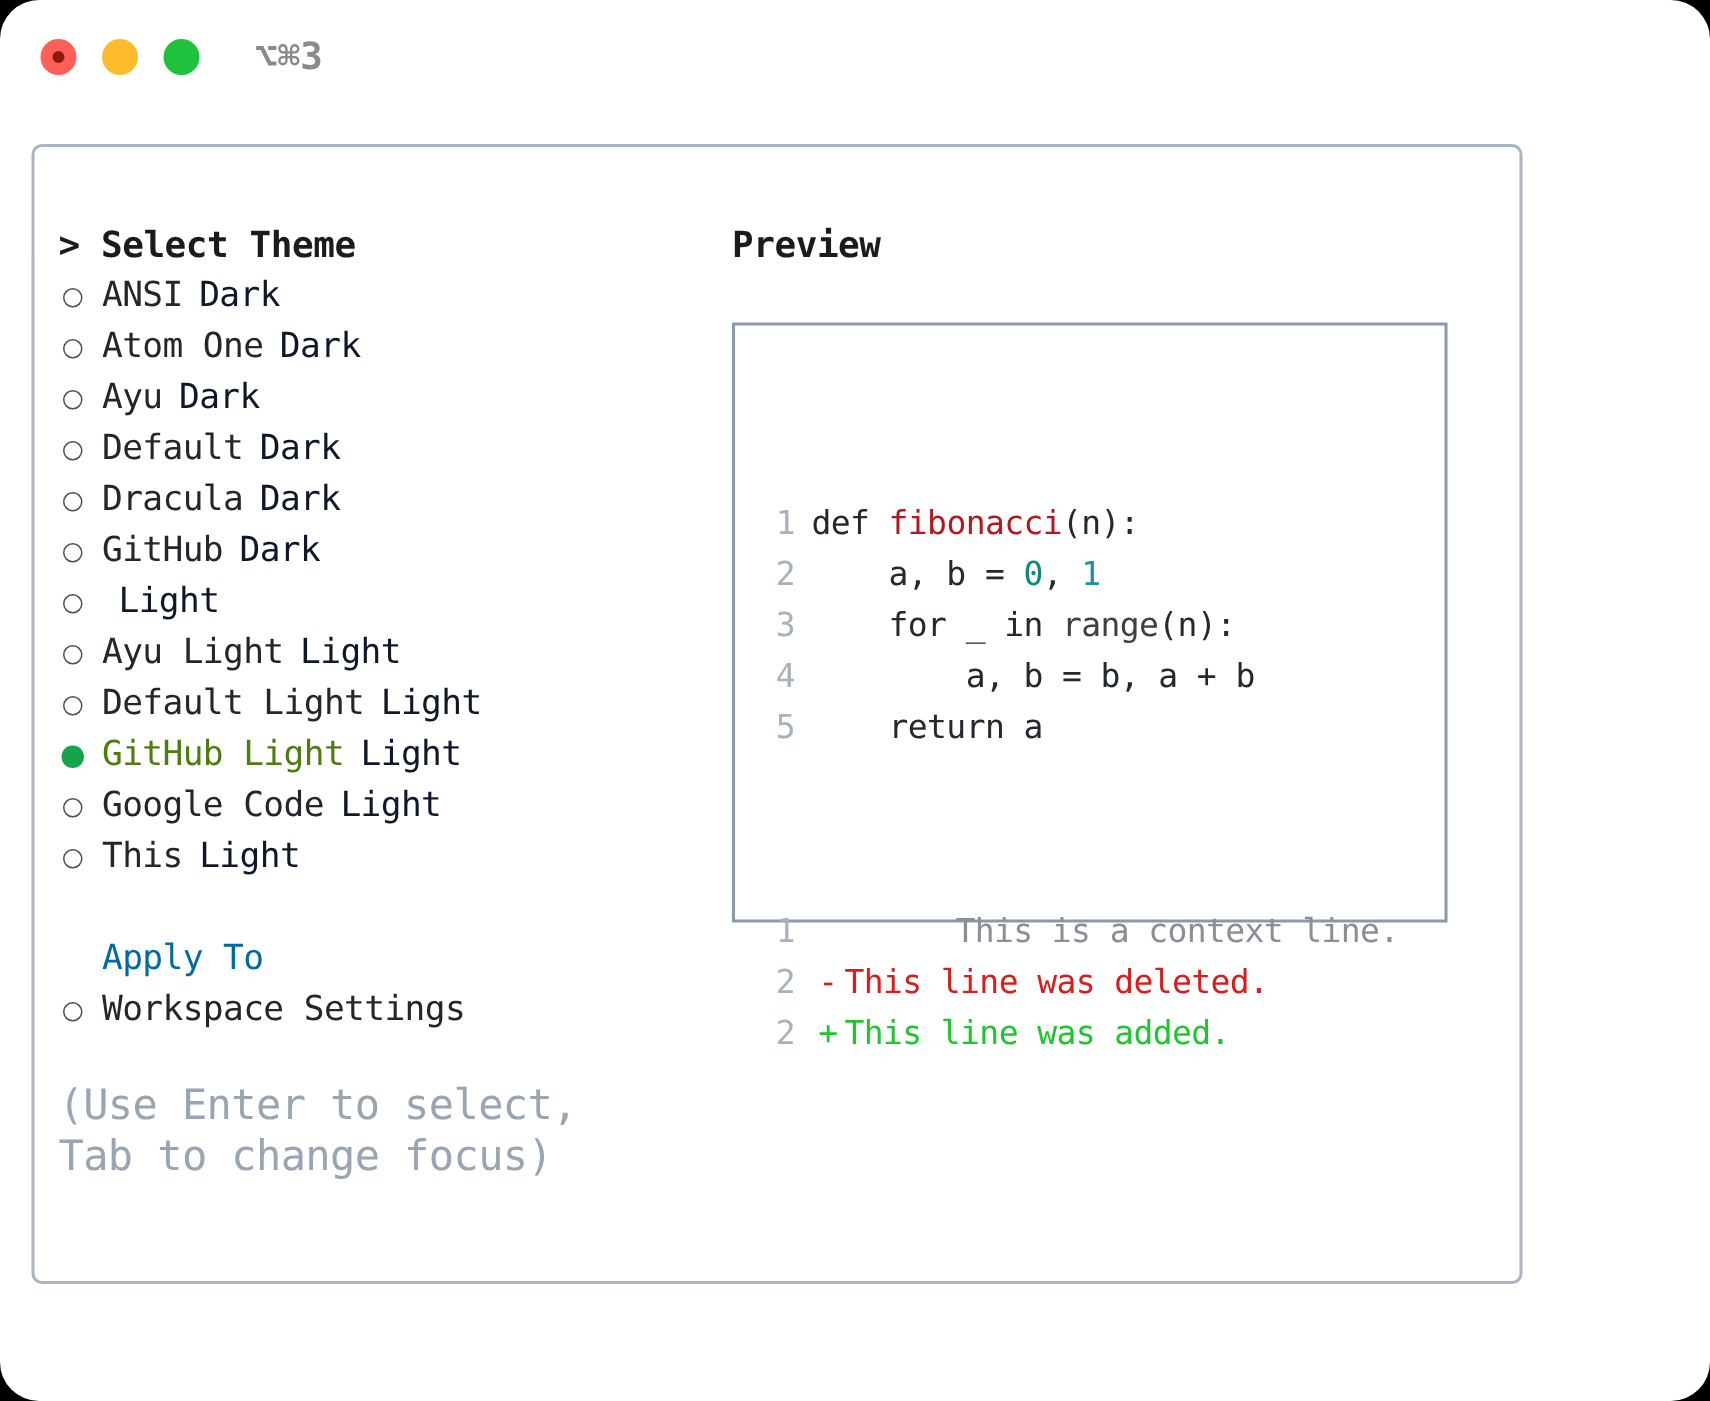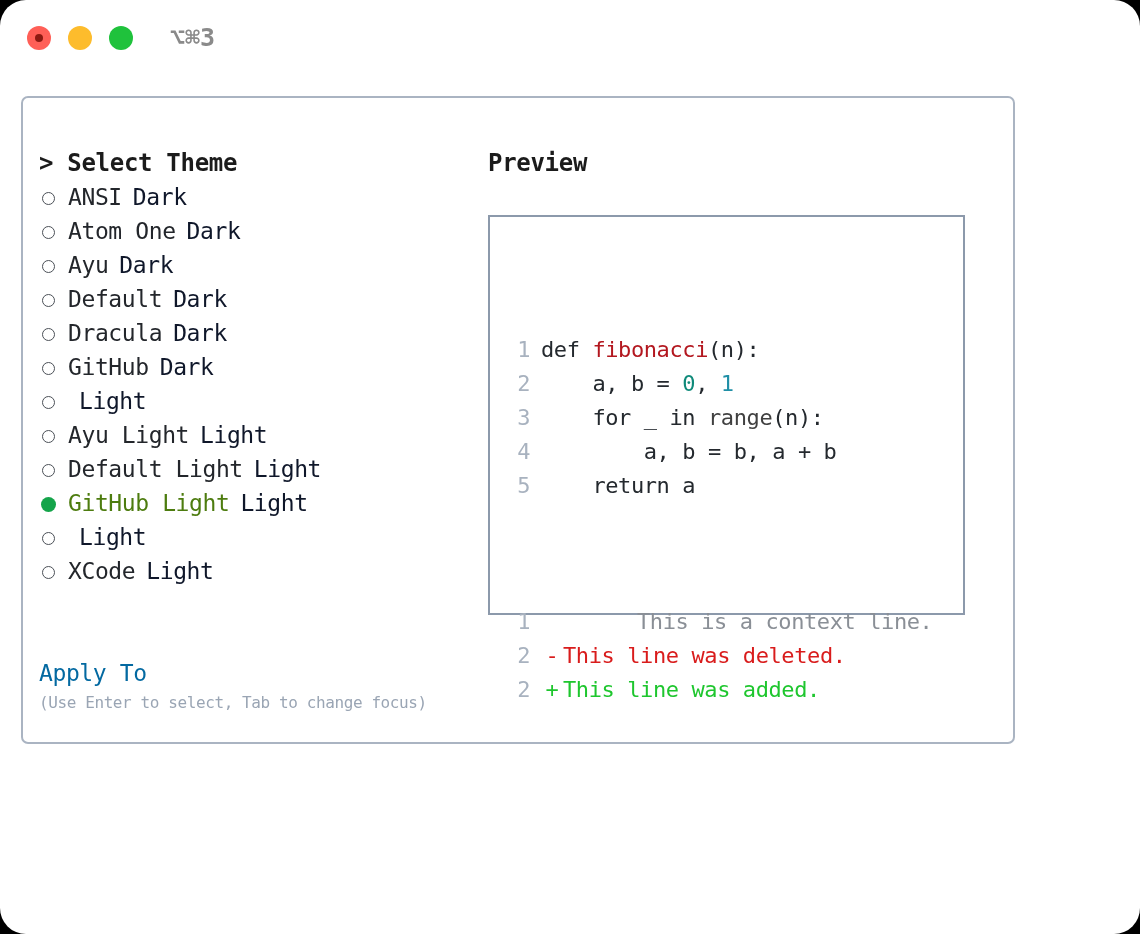--- a/index.html
+++ b/index.html
@@ -71,21 +71,21 @@
     line-height: 28px;
     white-space: nowrap;
   }
 
   
   .panel {
     position: absolute;
     left: 21px;
     top: 96px;
     width: 994px;
-    height: 648px;
+    height: 760px;
     border: 2px solid #aab4c2;
     border-radius: 7px;
     box-sizing: border-box;
     background: #ffffff;
   }
 
   .columns {
     position: absolute;
     left: 0; top: 0;
     width: 100%;
@@ -158,30 +158,29 @@
 
   .group-head {
     display: flex;
     align-items: baseline;
     height: 34px;
     line-height: 34px;
     font-size: 23px;
     white-space: pre;
     letter-spacing: -0.4px;
     color: #0369a1;
-    flex-direction: column;
   }
   .group-head .marker { color: transparent; }
 
   .spacer-row { height: 34px; }
 
   .help-text {
     margin-top: 30px;
     margin-left: 0;
-    font-size: 16px;
+    font-size: 28px;
     line-height: 34px;
     color: #9aa5b4;
     width: 410px;
     letter-spacing: -0.4px;
   }
 
   
   .right-col {
     position: absolute;
     left: 465px;
@@ -263,32 +262,33 @@
             <div class="opt-row"><span class="marker"><span class="ring"></span></span><span class="opt-label">ANSI</span><span class="opt-tag">Dark</span></div>
             <div class="opt-row"><span class="marker"><span class="ring"></span></span><span class="opt-label">Atom One</span><span class="opt-tag">Dark</span></div>
             <div class="opt-row"><span class="marker"><span class="ring"></span></span><span class="opt-label">Ayu</span><span class="opt-tag">Dark</span></div>
             <div class="opt-row"><span class="marker"><span class="ring"></span></span><span class="opt-label">Default</span><span class="opt-tag">Dark</span></div>
             <div class="opt-row"><span class="marker"><span class="ring"></span></span><span class="opt-label">Dracula</span><span class="opt-tag">Dark</span></div>
             <div class="opt-row"><span class="marker"><span class="ring"></span></span><span class="opt-label">GitHub</span><span class="opt-tag">Dark</span></div>
             <div class="opt-row"><span class="marker"><span class="ring"></span></span><span class="opt-tag">Light</span></div>
             <div class="opt-row"><span class="marker"><span class="ring"></span></span><span class="opt-label">Ayu Light</span><span class="opt-tag">Light</span></div>
             <div class="opt-row"><span class="marker"><span class="ring"></span></span><span class="opt-label">Default Light</span><span class="opt-tag">Light</span></div>
             <div class="opt-row selected"><span class="marker"><span class="filled"></span></span><span class="opt-label">GitHub Light</span><span class="opt-tag">Light</span></div>
-            <div class="opt-row"><span class="marker"><span class="ring"></span></span><span class="opt-tag">Light</span></div>
-            <div class="opt-row"><span class="marker"><span class="ring"></span></span><span class="opt-label">XCode</span><span class="opt-tag">Light</span></div>
+            <div class="opt-row"><span class="marker"><span class="ring"></span></span><span class="opt-label">Google Code</span><span class="opt-tag">Light</span></div>
+            <div class="opt-row"><span class="marker"><span class="ring"></span></span><span class="opt-label">This</span><span class="opt-tag">Light</span></div>
           </div>
 
         <div class="spacer-row"></div>
 
         <div class="group-head">
           <span class="marker">&nbsp;</span>
           <span>Apply To</span>
         </div>
 
         <div class="opt-list" id="apply-list">
+            <div class="opt-row"><span class="marker"><span class="ring"></span></span><span class="opt-label">Workspace Settings</span></div>
           </div>
 
         <div class="help-text">(Use Enter to select, Tab to change focus)</div>
       </div>
 
       <div class="right-col">
         <div class="section-title">Preview</div>
 
         <div class="preview-box">
           <div class="code">

